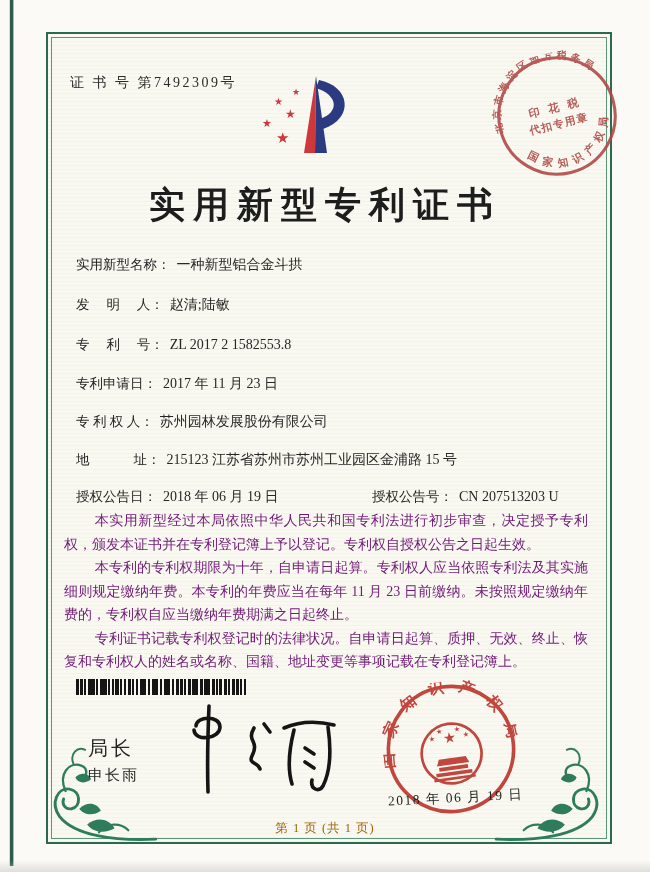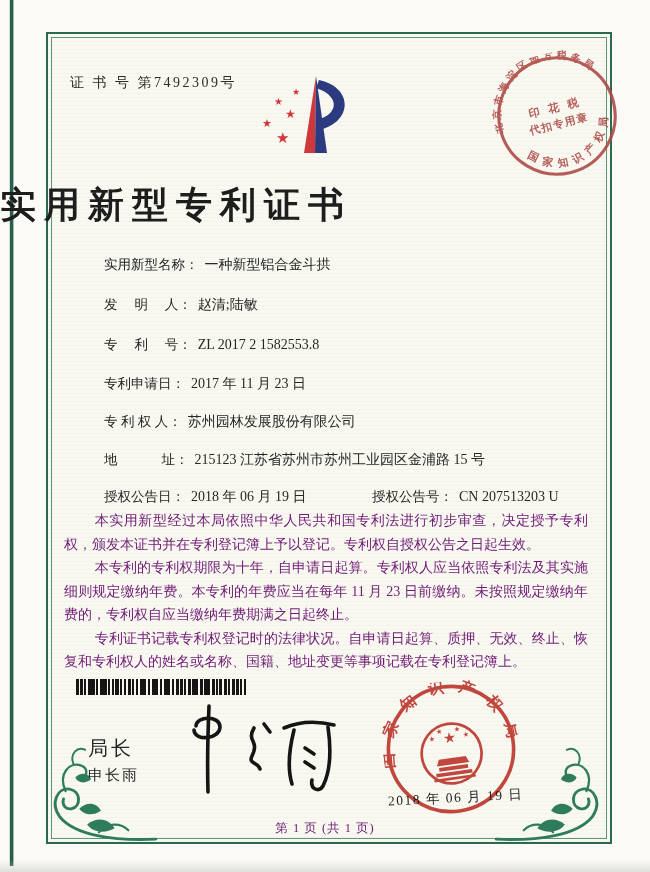--- a/index.html
+++ b/index.html
@@ -18,31 +18,31 @@
   .frame{position:absolute;left:46px;top:32px;width:562px;height:808px;
     border:2.5px solid #2c6a50;
     background:
       repeating-linear-gradient(0deg,rgba(70,120,95,.04) 0 1px,rgba(0,0,0,0) 1px 4px),
       #f9f9f2;}
   .frame-inner{position:absolute;left:3px;top:3px;right:3px;bottom:3px;
     border:1.5px solid #5d957b;}
   
   .cert-no{position:absolute;left:70px;top:74px;font-size:14px;letter-spacing:2.5px;color:#2b2b2b;}
   .logo{position:absolute;left:252px;top:73px;width:112px;height:94px;}
-  .title{position:absolute;left:0;top:181px;width:650px;margin:0;
+  .title{position:absolute;left:0;top:181px;width:650px;margin:0;text-align:center;
     font-size:36px;font-weight:700;letter-spacing:8px;color:#1d1d1d;}
   
   .tax-stamp{position:absolute;left:494px;top:53px;width:126px;height:126px;
     transform:rotate(-14deg);opacity:.88;}
   .seal{position:absolute;left:383px;top:681px;width:136px;height:136px;
     transform:rotate(-8deg);opacity:.93;}
   .seal-date{position:absolute;left:388px;top:789px;font-size:13.5px;letter-spacing:1.5px;
     color:#1e1e1e;transform:rotate(-3deg);}
   
-  .row{position:absolute;left:104px;font-size:14px;white-space:pre;}
+  .row{position:absolute;left:76px;font-size:14px;white-space:pre;}
   .lbl{font-size:13.5px;white-space:pre;}
   .val{margin-left:6px;}
   .row2{position:absolute;font-size:14px;white-space:pre;text-align:center;}
   
   .body-text{position:absolute;left:64px;top:509px;width:524px;
     font-size:14px;line-height:23.5px;text-align:justify;color:#701a75;}
   .body-text p{margin:0;text-indent:2.2em;}
   
   .barcode{position:absolute;left:76px;top:679px;width:170px;height:16px;
     background:
@@ -52,21 +52,21 @@
   
   .director-label{position:absolute;left:88px;top:735px;font-size:20px;letter-spacing:3px;}
   .director-name{position:absolute;left:88px;top:766px;font-size:15px;letter-spacing:2px;}
   .signature{position:absolute;left:168px;top:700px;width:178px;height:98px;}
   
   .ornament{position:absolute;width:128px;height:104px;}
   .ornament.bl{left:30px;top:742px;}
   .ornament.br{left:494px;top:742px;transform:scaleX(-1);}
   
   .footer{position:absolute;left:0;top:820px;width:650px;text-align:center;
-    font-size:12.5px;letter-spacing:1px;color:#701a75;}
+    font-size:12.5px;letter-spacing:1px;color:#a16207;}
 </style>
 </head>
 <body>
 
 <div id="certificate">
 
   <div class="scan-edge"></div>
 
   <div class="frame">
     <div class="frame-inner"></div>

